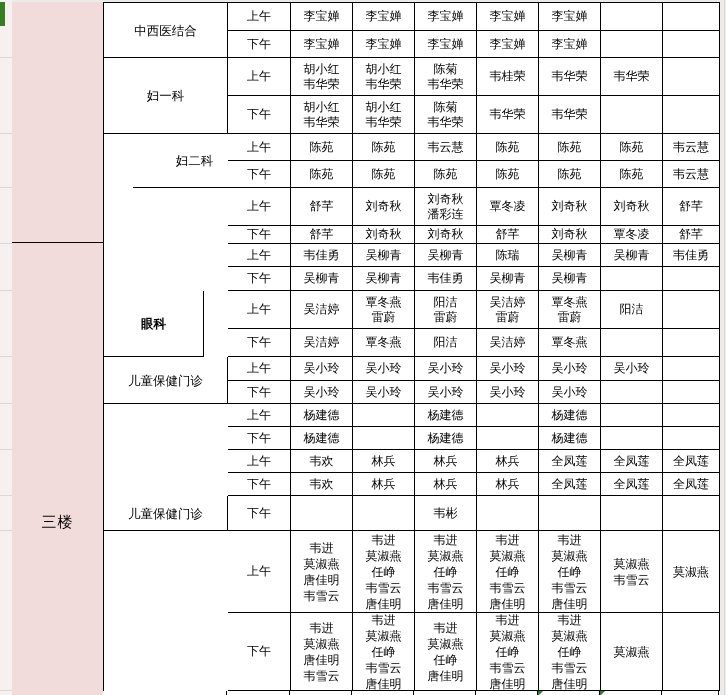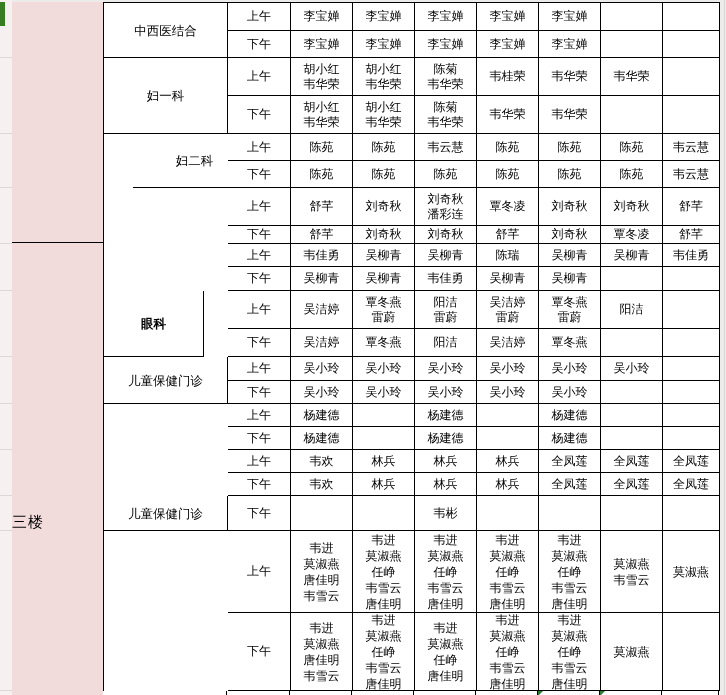--- a/index.html
+++ b/index.html
@@ -2,21 +2,21 @@
 <html><head>
 <meta charset="utf-8">
 <style>
   html,body{margin:0;padding:0;}
   body{font-family:"DejaVu Sans","Liberation Sans",sans-serif;color:#000;}
   #stage{position:relative;width:726px;height:695px;background:#edebea;overflow:hidden;}
   #gutter{position:absolute;left:0;top:0;width:12px;height:695px;background:#f6f1f0;}
   .gline{position:absolute;left:0;width:12px;height:1px;background:#ddd7d6;}
   #selbar{position:absolute;left:0;top:2px;width:5px;height:24px;background:#377d22;}
   .pinkcell{position:absolute;left:12px;width:91px;background:#f2dcdb;border-bottom:1px solid #000;box-sizing:border-box;}
-  #floor-label{position:absolute;left:12px;top:513px;width:91px;text-align:left;font-size:15px;letter-spacing:1px;}
+  #floor-label{position:absolute;left:12px;top:513px;width:91px;text-align:center;font-size:15px;letter-spacing:1px;}
   #tbl{position:absolute;left:103px;top:2px;width:617px;height:689px;border-top:1px solid #000;border-left:1px solid #000;box-sizing:border-box;background:#fff;}
   .cell{position:absolute;display:flex;align-items:center;justify-content:center;text-align:center;
         white-space:pre-line;border-right:1px solid #000;border-bottom:1px solid #000;background:#fff;
         box-sizing:border-box;font-size:12px;line-height:15px;overflow:hidden;}
   .cell.tall{line-height:16px;}
   .cell.dept{font-size:12.5px;}
   #bottomstrip{position:absolute;left:103px;top:691px;width:617px;height:4px;background:#fff;}
   .vline{position:absolute;top:691px;width:1px;height:4px;background:#000;}
   .bmark{position:absolute;top:691px;width:0;height:0;border-top:5px solid #2e7d32;border-right:5px solid transparent;}
   #rightline{position:absolute;left:724px;top:0;width:1px;height:695px;background:#dcd8d7;}

